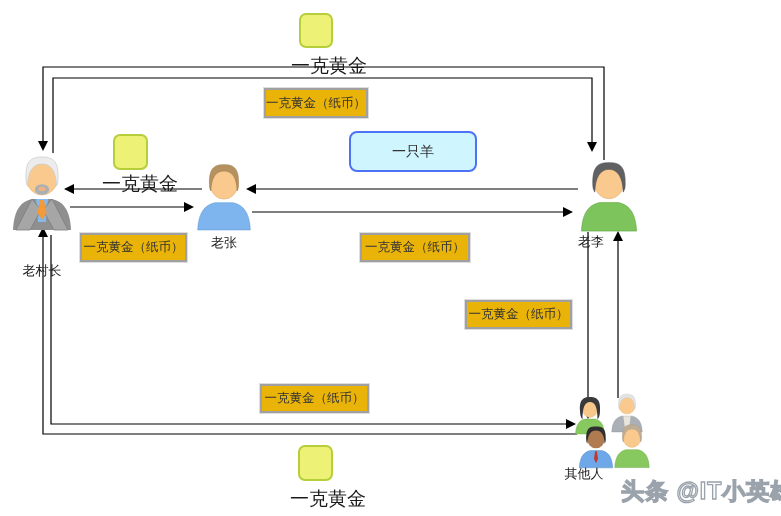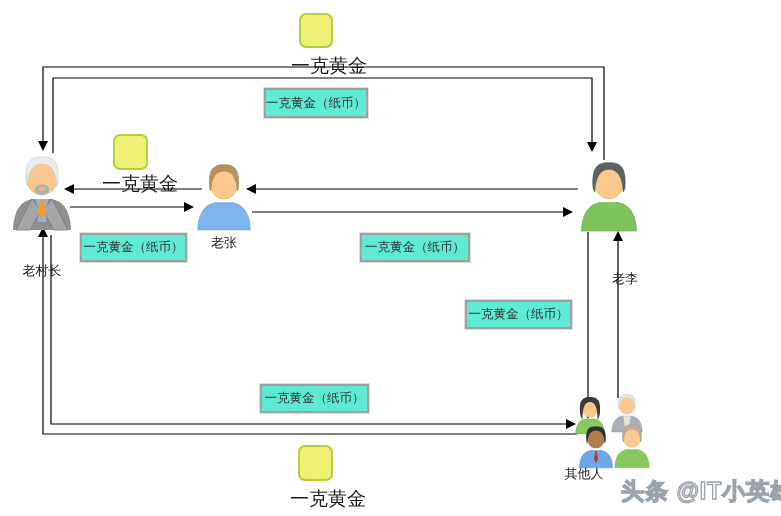--- a/index.html
+++ b/index.html
@@ -5,21 +5,21 @@
   html,body{margin:0;padding:0;}
   body{font-family:"Liberation Sans","DejaVu Sans",sans-serif;background:#fff;}
   .stage{position:relative;width:781px;height:516px;background:var(--canvas_bg);overflow:hidden;}
   .stage svg.edges{position:absolute;left:0;top:0;}
   .edge{fill:none;stroke:var(--edge);stroke-width:1.2px;}
   .ah{fill:var(--edge);stroke:none;}
   .abs{position:absolute;}
   .gold{position:absolute;width:34px;height:35px;background:var(--gold_fill);
         border:2px solid var(--gold_border);border-radius:7px;box-sizing:border-box;}
   .itemlabel{position:absolute;font-size:19px;color:var(--text);white-space:nowrap;}
-  .notebox{position:absolute;background:#5eead4;border:2px solid var(--note_border);
+  .notebox{position:absolute;background:#eab308;border:2px solid var(--note_border);
         outline:1px solid #dedede;box-sizing:border-box;display:flex;align-items:center;
         justify-content:center;font-size:12.5px;color:#333;white-space:nowrap;z-index:3;}
   .goods{position:absolute;background:var(--goods_fill);border:2px solid var(--goods_border);
         border-radius:8px;box-sizing:border-box;display:flex;align-items:center;
         justify-content:center;font-size:14px;color:#333;z-index:3;}
   .person{position:absolute;z-index:2;}
   .plabel{position:absolute;font-size:13px;color:var(--text);text-align:center;z-index:3;white-space:nowrap;}
   .watermark{position:absolute;left:621px;top:476px;font-size:23px;font-weight:700;
         letter-spacing:1px;color:#fdfdfd;-webkit-text-stroke:1.3px #9aa2ab;z-index:5;white-space:nowrap;}
 </style>
@@ -99,21 +99,21 @@
     <ellipse cx="32" cy="27" rx="15.5" ry="17" fill="#f9c98d" stroke="#e2ab6a" stroke-width="0.6"></ellipse>
     <path d="M16,28 C15,8 23,6 32,6 C41,6 49,8 48,28 C48,31 47.5,33 46.5,35 C46,20 41,13 32,13 C23,13 18,20 17.5,35 C16.5,33 16,31 16,28 Z" fill="#b5915f" stroke="#9d7c4e" stroke-width="0.6"></path>
   </svg>
   <div class="plabel" style="left:195px;top:234px;width:58px;">老张</div>
 
   <svg class="person" style="left:576px;top:157px;" width="66" height="76" viewBox="0 0 64 80">
     <path d="M3,78 C4,56 13,50 22,48 L42,48 C51,50 60,56 61,78 Z" fill="#7cc45b" stroke="#5fa441" stroke-width="0.6"></path>
     <ellipse cx="32" cy="27" rx="15.5" ry="17" fill="#f9c98d" stroke="#e2ab6a" stroke-width="0.6"></ellipse>
     <path d="M15,30 C14,7 23,6 32,6 C41,6 50,7 49,30 C49,33 48,35 47,37 C46.5,21 41,13 32,13 C23,13 17.5,21 17,37 C16,35 15,33 15,30 Z" fill="#5f6163" stroke="#4a4c4e" stroke-width="0.6"></path>
   </svg>
-  <div class="plabel" style="left:592px;top:233px;width:66px;margin-top:37px;">老李</div>
+  <div class="plabel" style="left:558px;top:233px;width:66px;">老李</div>
 
   <div class="abs" style="left:571px;top:389px;width:82px;height:82px;z-index:2;">
     <svg class="person" style="left:2px;top:6px;" width="34" height="40" viewBox="0 0 64 80">
       <path d="M3,78 C4,56 13,50 22,48 L42,48 C51,50 60,56 61,78 Z" fill="#88c95f" stroke="#68a844" stroke-width="0.8"></path>
       <ellipse cx="32" cy="28" rx="15.5" ry="17" fill="#f8c88a" stroke="#e2ab6a" stroke-width="0.6"></ellipse>
       <path d="M12,32 C10,6 22,4 32,4 C42,4 54,6 52,32 C52,40 50,46 47,49 C47,24 42,14 32,14 C22,14 17,24 17,49 C14,46 12,40 12,32 Z" fill="#3a3a3a"></path>
     </svg>
     <svg class="person" style="left:38px;top:2px;" width="36" height="42" viewBox="0 0 64 80">
       <path d="M3,78 C4,56 13,50 22,48 L42,48 C51,50 60,56 61,78 Z" fill="#aab0b5" stroke="#8b9197" stroke-width="0.8"></path>
       <polygon points="25,48 39,48 36,70 28,70" fill="#e9e5dc"></polygon>
@@ -142,16 +142,17 @@
 
   <div class="gold" style="left:298px;top:445px;width:35px;height:36px;"></div>
   <div class="itemlabel" style="left:290px;top:486px;">一克黄金</div>
 
   <div class="notebox" style="left:264px;top:88px;width:104px;height:30px;">一克黄金（纸币）</div>
   <div class="notebox" style="left:80px;top:233px;width:107px;height:29px;">一克黄金（纸币）</div>
   <div class="notebox" style="left:360px;top:233px;width:110px;height:29px;">一克黄金（纸币）</div>
   <div class="notebox" style="left:465px;top:300px;width:107px;height:29px;">一克黄金（纸币）</div>
   <div class="notebox" style="left:260px;top:384px;width:109px;height:29px;">一克黄金（纸币）</div>
 
+  <div class="goods" style="left:349px;top:131px;width:128px;height:41px;">一只羊</div>
 
   <div class="watermark">头条 @IT小英雄</div>
 
 </div>
 
 </body></html>

